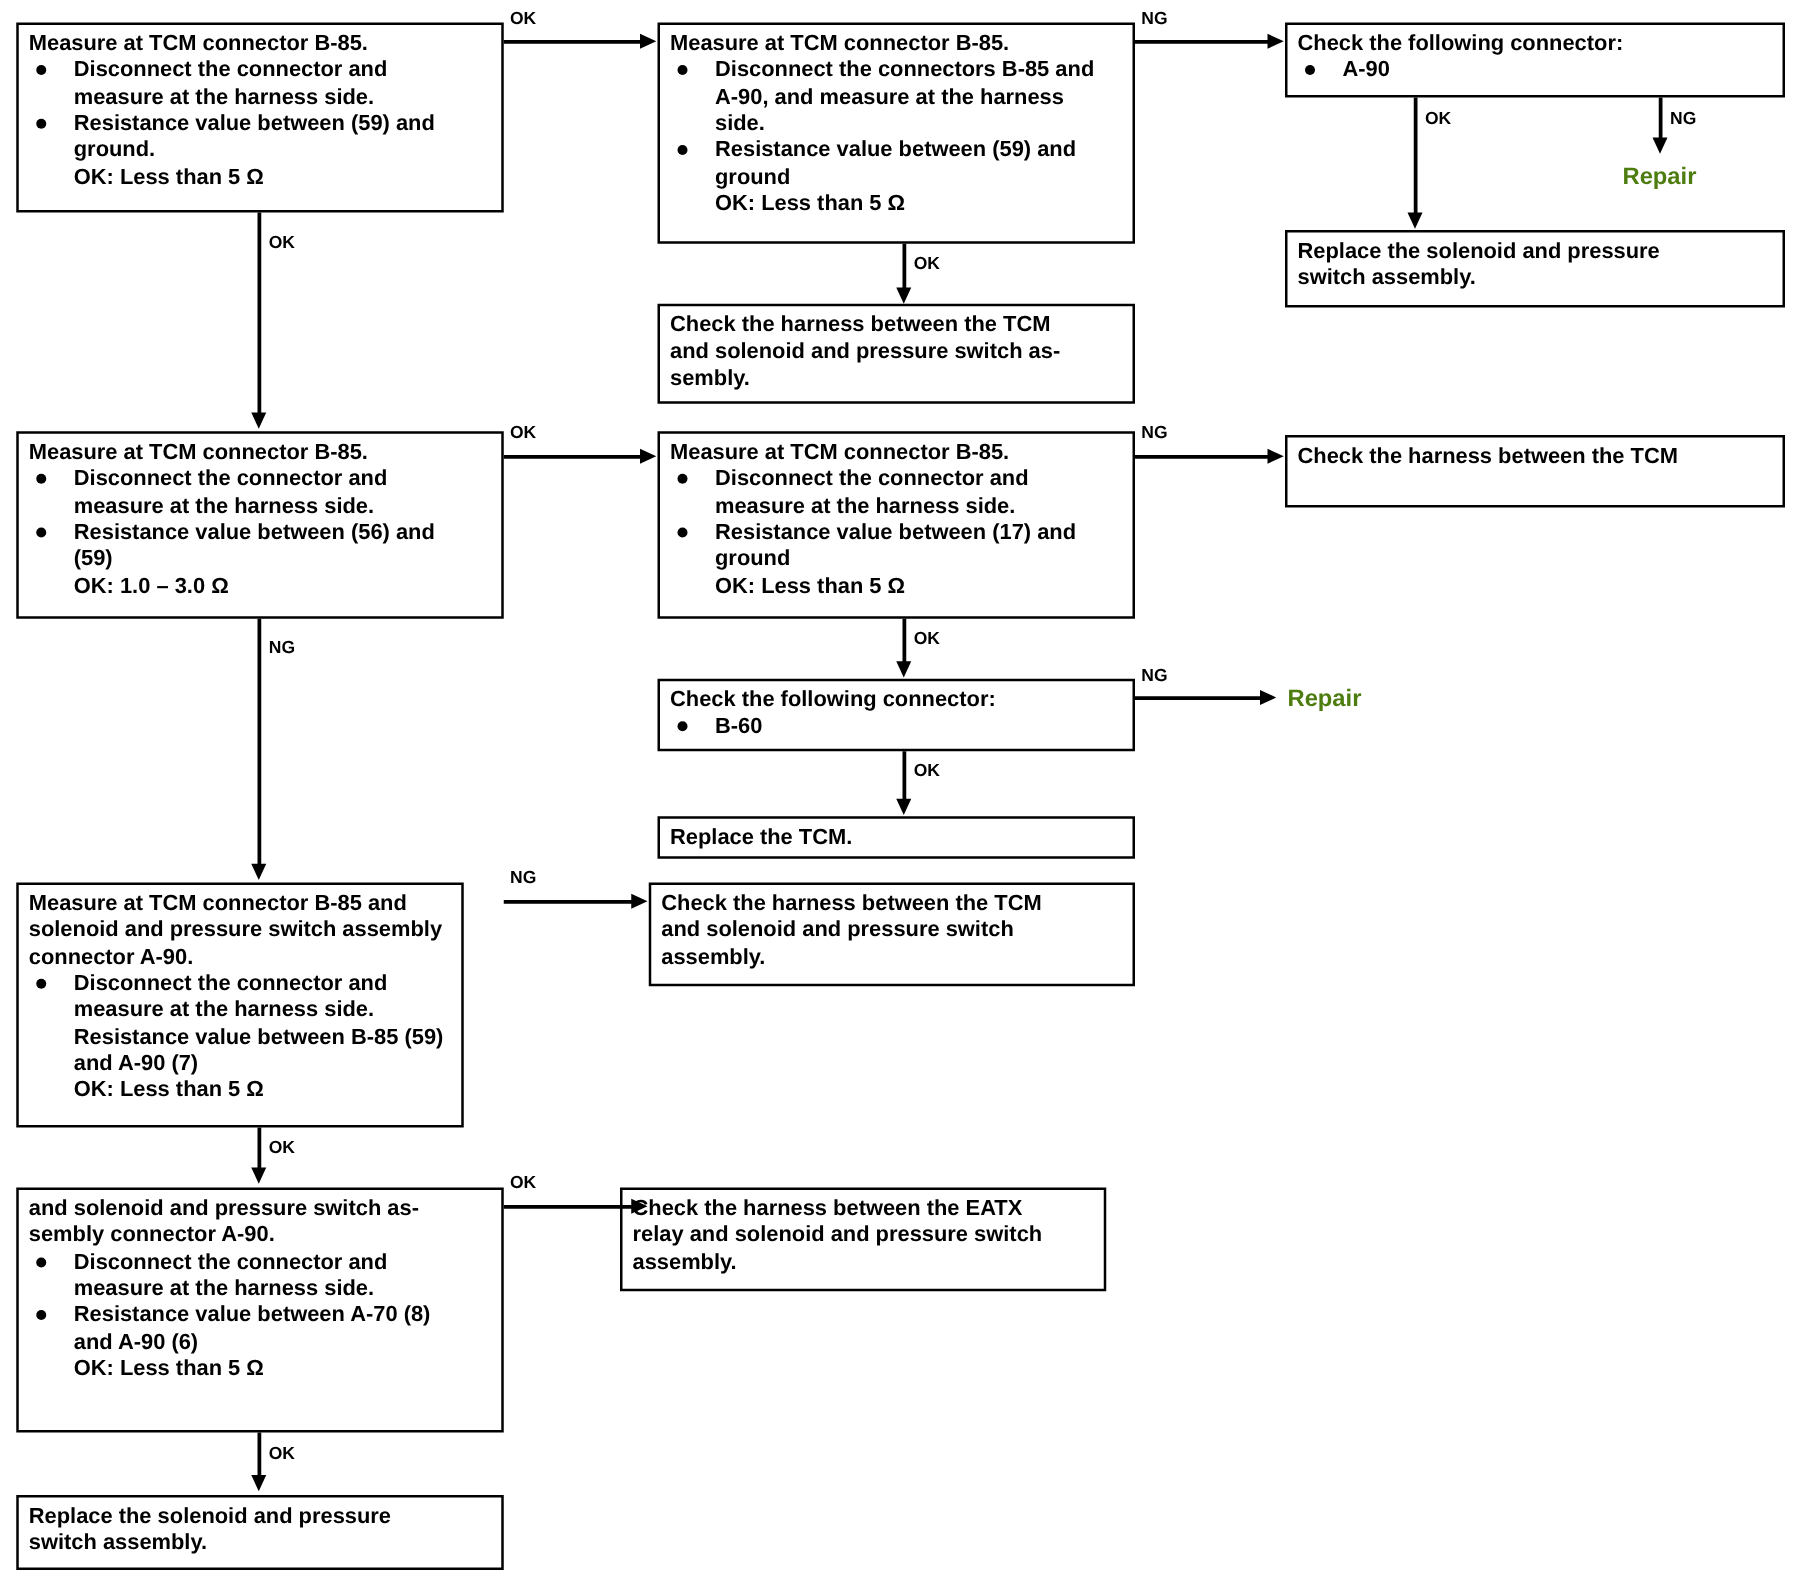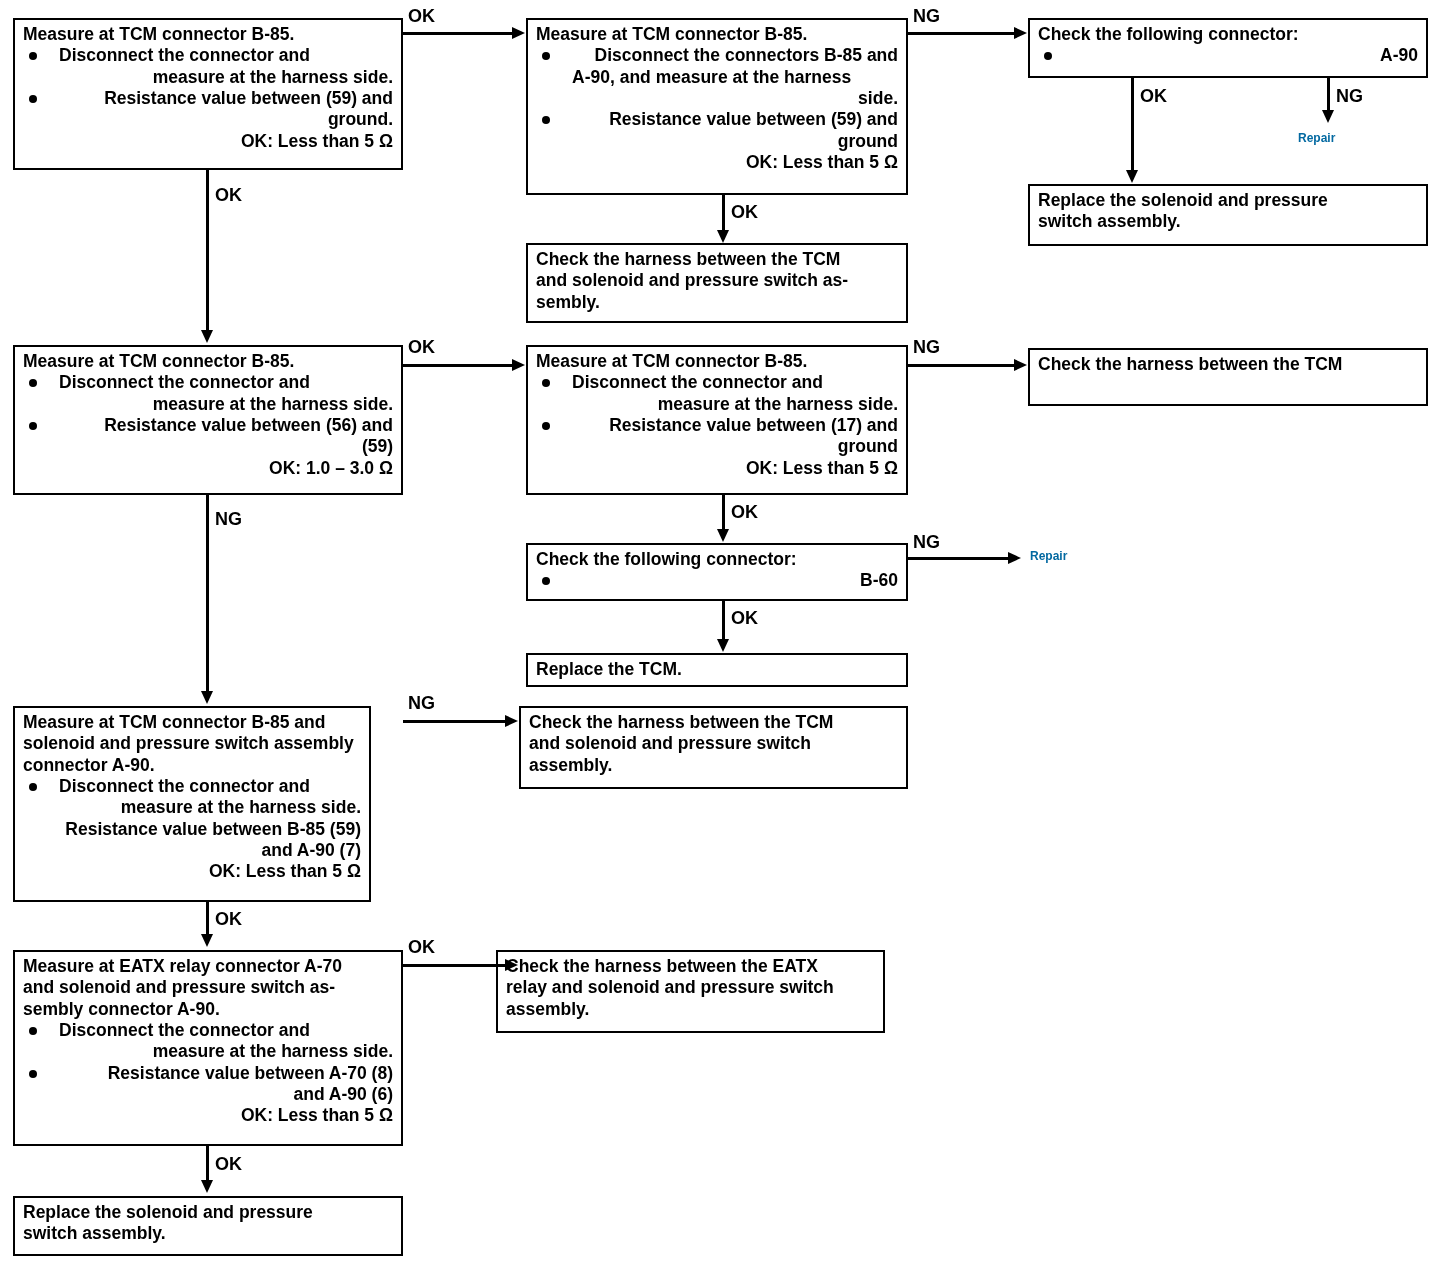--- a/index.html
+++ b/index.html
@@ -54,21 +54,21 @@
     height: 8px;
     background: #000;
     border-radius: 50%;
   }
   ul.bullets li .jline {
     display: block;
     text-align: justify;
     text-justify: inter-word;
   }
   ul.bullets li .jline.nofill {
-    text-align: right;
+    text-align: left;
   }
   .plain-line {
     font-size: 17.5px;
     font-weight: bold;
     line-height: 1.22;
     color: #000;
   }
   
   .hline {
     position: absolute;
@@ -91,31 +91,31 @@
   .arrow-right {
     position: absolute;
     width: 0;
     height: 0;
     border-top: 6px solid transparent;
     border-bottom: 6px solid transparent;
     border-left: 13px solid #000;
   }
   .edge-label {
     position: absolute;
-    font-size: 18px;
+    font-size: 14px;
     font-weight: bold;
     color: #000;
     white-space: nowrap;
     line-height: 1;
   }
   .terminal-label {
     position: absolute;
-    font-size: 12px;
-    font-weight: bold;
-    color: #0369a1;
+    font-size: 19px;
+    font-weight: bold;
+    color: #4d7c0f;
     white-space: nowrap;
     line-height: 1;
   }
 </style>
 </head>
 <body>
 
 <div id="canvas">
 
   <div class="box" style="left:13px; top:18px; width:390px; height:152px;">
@@ -242,21 +242,20 @@
     </ul>
   </div>
 
   <div class="box" style="left:519px; top:706px; width:389px; height:83px;">
     <div class="plain-line">Check the harness between the TCM</div>
     <div class="plain-line" style="text-align:justify;">and solenoid and pressure switch</div>
     <div class="plain-line">assembly.</div>
   </div>
 
   <div class="box" style="left:13px; top:950px; width:390px; height:196px;">
-    <div class="title">Measure at EATX relay connector A-70</div>
     <div class="title">and solenoid and pressure switch as-</div>
     <div class="title">sembly connector A-90.</div>
     <ul class="bullets">
       <li>
         <span class="bullet-dot"></span>
         <span class="jline">Disconnect the connector and</span>
         <span class="jline nofill">measure at the harness side.</span>
       </li>
       <li>
         <span class="bullet-dot"></span>

